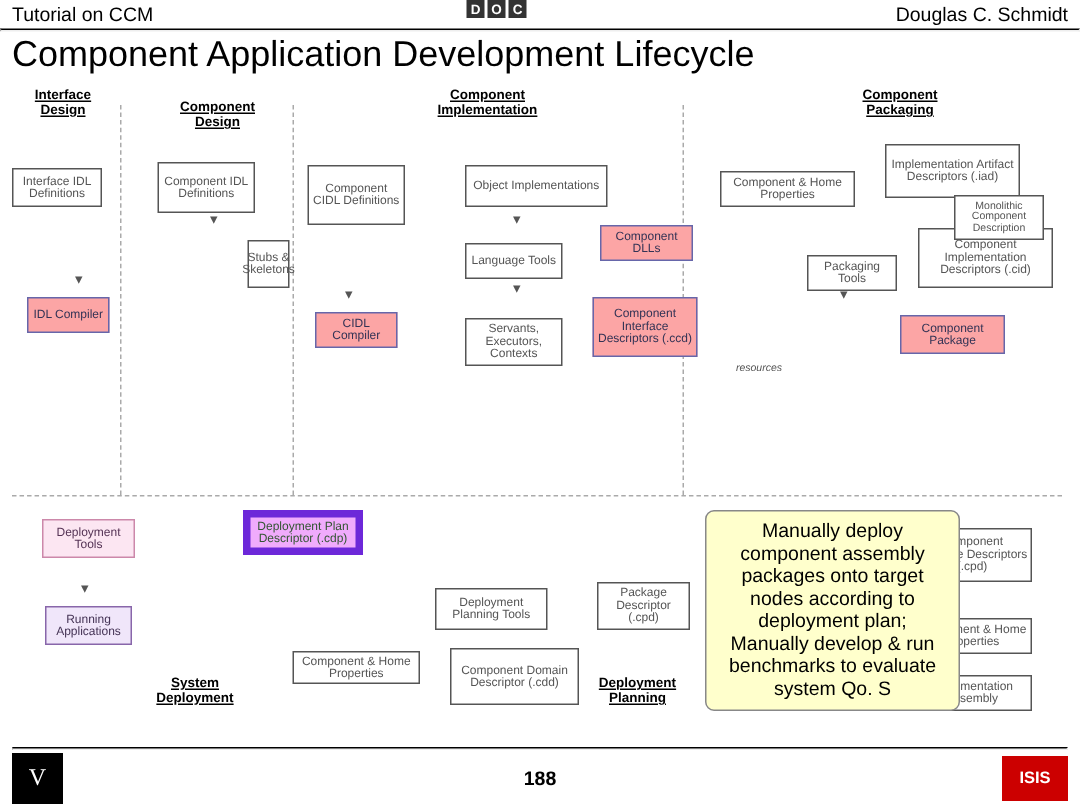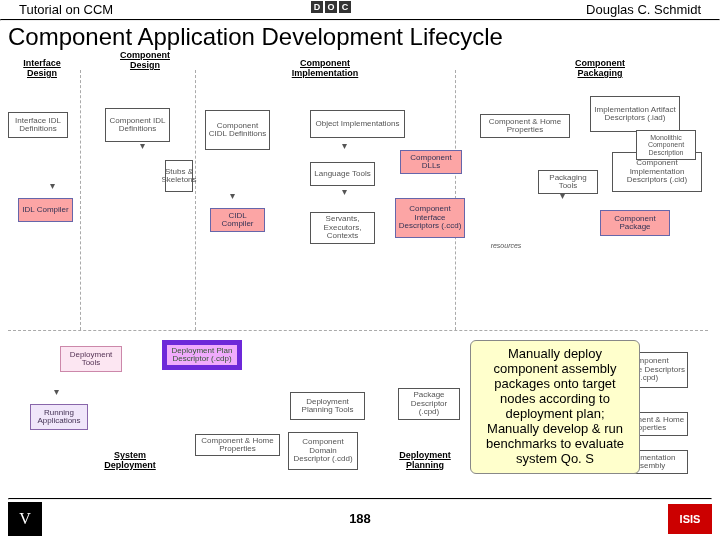--- a/index.html
+++ b/index.html
@@ -1,37 +1,37 @@
 <!DOCTYPE html>
 <html><head>
 <meta charset="utf-8">
 <style>
   * { box-sizing: border-box; margin: 0; padding: 0; }
   body { width: 720px; height: 540px; font-family: Arial, sans-serif; background: #fff; position: relative; overflow: hidden; }
 
-  .header { display: flex; justify-content: space-between; align-items: center; padding: 2px 19px; font-size: 13px; }
+  .header { display: flex; justify-content: space-between; align-items: center; padding: 2px 8px; font-size: 13px; }
   .header .left { }
   .header .right { }
   .logo-doc { position: absolute; top: 0; left: 310px; font-weight: bold; font-size: 11px; }
   .logo-doc .black-box { display:inline-block; width:12px; height:12px; background:#333; color:#fff; line-height:12px; text-align:center; font-size:9px; margin:0 1px; }
   .header-rule { border-top: 1px solid #000; margin: 0; }
 
   .title { font-size: 24px; color: #000; padding: 2px 8px 0 8px; }
 
   .canvas { position: absolute; top: 50px; left: 0; width: 720px; height: 470px; }
 
   .lane-head { position: absolute; font-size: 9px; font-weight: bold; text-align: center; text-decoration: underline; }
 
   .dashed-sep { position: absolute; border-left: 1px dashed #aaa; height: 260px; top: 20px; }
 
   .box { position: absolute; font-size: 8px; text-align: center; display: flex; align-items: center; justify-content: center; padding: 1px 2px; line-height: 1.05; }
   .plain-box { border: 1px solid #555; background: #fff; color: #555; margin-top: 12px; }
   .blue-box  { border: 1px solid #66a; background: #fca5a5; color: #335; }
   .green-box { border: 5px solid #6d28d9; background: #f0abfc; color: #353; }
-  .pink-box  { border: 1px solid #c8a; background: #fce6f2; color: #535; margin-left: 32px; }
+  .pink-box  { border: 1px solid #c8a; background: #fce6f2; color: #535; }
   .purple-box{ border: 1px solid #86a; background: #f0e6fa; color: #435; }
 
   .arrow { position: absolute; font-size: 10px; color:#555; }
 
   .callout { position: absolute; background: #ffffcc; border: 1px solid #888; border-radius: 6px; font-size: 13px; line-height: 1.15; text-align: center; padding: 6px 8px; }
 
   .footer-rule { position: absolute; bottom: 40px; left: 8px; width: 704px; border-top: 1px solid #000; }
   .page-num { position: absolute; bottom: 14px; left: 0; width: 100%; text-align: center; font-size: 13px; font-weight: bold; }
 
   .emblem-vu { position: absolute; bottom: 4px; left: 8px; width: 34px; height: 34px; background:#000; color:#fff; display:flex; align-items:center; justify-content:center; font-size:16px; font-family:serif; }
@@ -48,21 +48,21 @@
   <span class="black-box">D</span><span class="black-box">O</span><span class="black-box">C</span>
 </div>
 <hr class="header-rule">
 
 <div class="title">Component Application Development Lifecycle</div>
 
 <div class="canvas">
 
   <div class="lane-head" style="left:12px; top:8px; width:60px">Interface
 Design</div>
-  <div class="lane-head" style="left:110px; top:0; width:70px">Component
+  <div class="lane-head" style="left:110px; top:16px; width:70px">Component
 Design</div>
   <div class="lane-head" style="left:280px; top:8px; width:90px">Component
 Implementation</div>
   <div class="lane-head" style="left:560px; top:8px; width:80px">Component
 Packaging</div>
   <div class="lane-head" style="left:90px; top:400px; width:80px">System
 Deployment</div>
   <div class="lane-head" style="left:380px; top:400px; width:90px">Deployment
 Planning</div>
 
@@ -127,21 +127,21 @@
 Applications</div>
 
   <div class="box green-box" style="left:162px;top:290px; width:80px; height:30px">Deployment
 Plan
 Descriptor (.cdp)</div>
   <div class="box plain-box" style="left:290px;top:330px; width:75px; height:28px">Deployment
 Planning
 Tools</div>
   <div class="box plain-box" style="left:195px;top:372px; width:85px; height:22px">Component &amp;
 Home Properties</div>
-  <div class="box plain-box" style="left:288px;top:370px; width:70px; height:38px">Component
+  <div class="box plain-box" style="left:300px;top:370px; width:86px; height:38px">Component
 Domain
 Descriptor
 (.cdd)</div>
   <div class="box plain-box" style="left:398px;top:326px; width:62px; height:32px">Package
 Descriptor
 (.cpd)</div>
 
   <div class="box plain-box" style="left:515px;top:306px; width:62px; height:24px">Assembly
 Tools</div>
   <div class="box plain-box" style="left:608px;top:290px; width:80px; height:36px">Component

